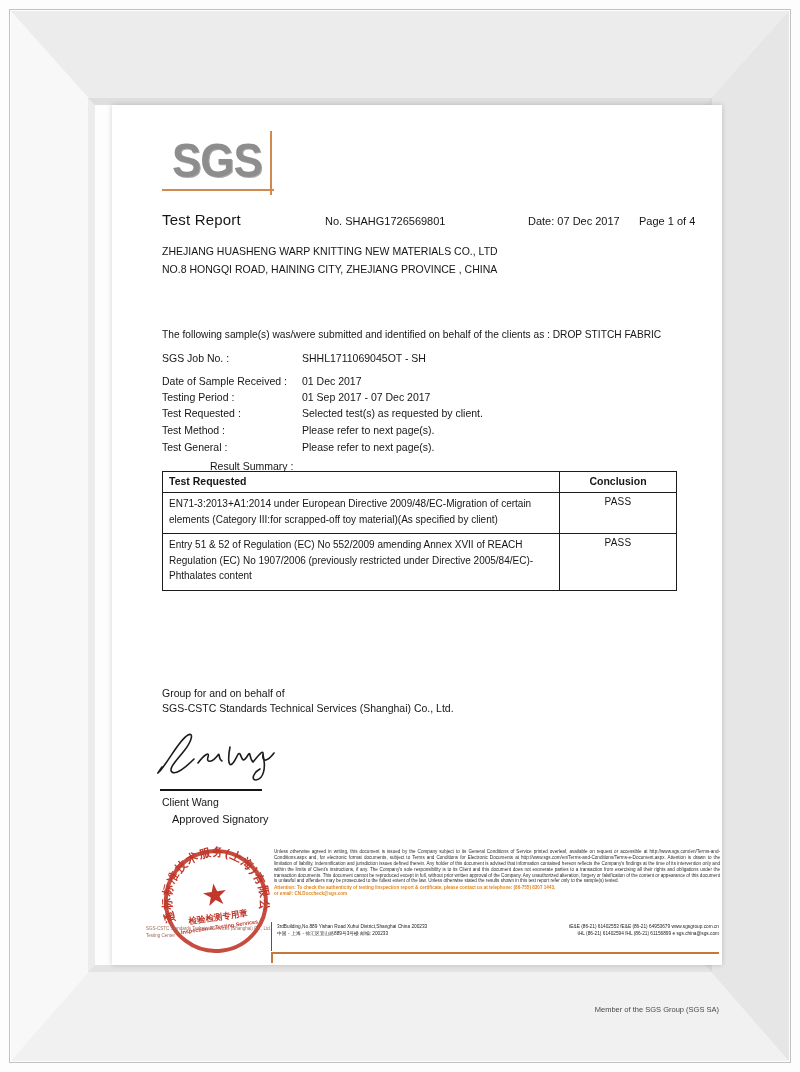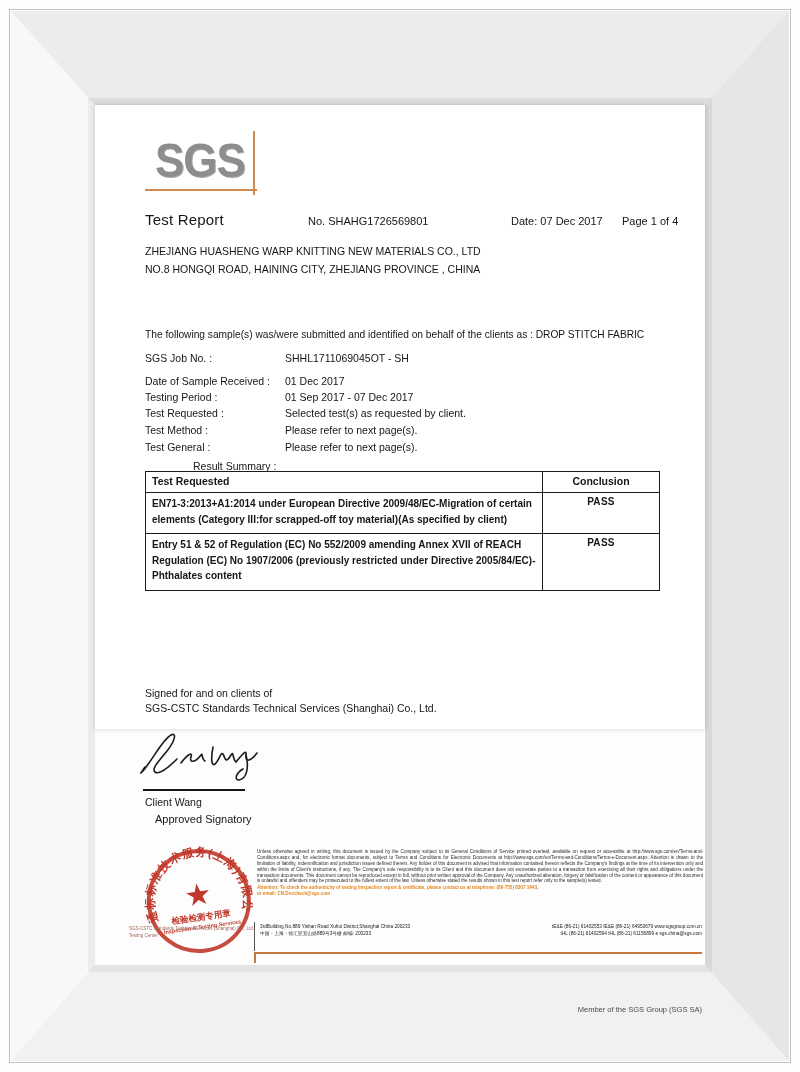--- a/index.html
+++ b/index.html
@@ -18,21 +18,21 @@
     border-bottom-color:#f1f1f1;border-left-color:#f8f8f8;
     background:transparent;
   }
   .frame-lip{
     position:absolute;top:98px;left:88px;right:88px;bottom:100px;
     border-style:solid;border-width:7px;
     border-top-color:#dedede;border-right-color:#d8d8d8;
     border-bottom-color:#e3e3e3;border-left-color:#ececec;
   }
   .document{
-    position:absolute;top:105px;left:95px;width:610px;height:624px;
+    position:absolute;top:105px;left:112px;width:610px;height:860px;
     background:#ffffff;box-shadow:0 0 5px rgba(0,0,0,.18);
   }
   .abs{position:absolute;}
   
   .logo-text{left:60px;top:32px;font-size:44px;font-weight:800;color:#8d8d8d;
     letter-spacing:-1px;line-height:1;transform:scaleY(1.08);transform-origin:left top;
     text-shadow:1px 1px 0 #a9a9a9;}
   .logo-hline{left:50px;top:84px;width:112px;height:2px;background:#d08a4e;}
   .logo-vline{left:158px;top:26px;width:2px;height:64px;background:#d08a4e;}
   
@@ -44,21 +44,21 @@
   .client-addr{left:50px;top:158px;font-size:10.5px;}
   .sample-line{left:50px;top:224px;font-size:10.2px;width:540px;}
   
   .field{left:50px;width:520px;display:flex;font-size:10.5px;}
   .field .lbl{width:140px;flex:0 0 140px;}
   .f0{top:247px}.f1{top:270px}.f2{top:286px}.f3{top:302px}.f4{top:319px}.f5{top:336px}
   .result-summary{left:50px;top:355px;font-size:10.5px;padding-left:48px;}
   
   table.res{left:50px;top:366px;width:515px;border-collapse:collapse;position:absolute;
     font-size:10px;table-layout:fixed;}
-  table.res th,table.res td{border:1.6px solid #1c1c1c;padding:3px 6px;vertical-align:top;font-weight:bold;}
+  table.res th,table.res td{border:1.6px solid #1c1c1c;padding:3px 6px;vertical-align:top;}
   table.res th{font-weight:bold;text-align:left;height:14px;font-size:10.5px;}
   table.res th.conc,table.res td.conc{text-align:center;width:104px;}
   td.test-cell{line-height:1.55;}
   td.pass-cell{padding-top:5px;letter-spacing:.3px;}
   tr.r1 td{height:34px;}
   tr.r2 td{height:50px;}
   
   .signed1{left:50px;top:582px;font-size:10.5px;}
   .signed2{left:50px;top:597px;font-size:10.5px;}
   .sig-svg{left:42px;top:618px;}
@@ -144,21 +144,21 @@
           <td class="test-cell">EN71-3:2013+A1:2014 under European Directive 2009/48/EC-Migration of certain elements (Category III:for scrapped-off toy material)(As specified by client)</td>
           <td class="conc pass-cell">PASS</td>
         </tr>
         <tr class="r2">
           <td class="test-cell">Entry 51 &amp; 52 of Regulation (EC) No 552/2009 amending Annex XVII of REACH Regulation (EC) No 1907/2006 (previously restricted under Directive 2005/84/EC)-Phthalates content</td>
           <td class="conc pass-cell">PASS</td>
         </tr>
       </tbody>
     </table>
 
-    <div class="abs signed1">Signed for and on clients of</div>
+    <div class="abs signed1">Group for and on behalf of</div>
     <div class="abs signed2">SGS-CSTC Standards Technical Services (Shanghai) Co., Ltd.</div>
     <svg class="abs sig-svg" width="140" height="64" viewBox="0 0 140 64">
       <g fill="none" stroke="#1b1b1b" stroke-width="1.6" stroke-linecap="round">
         <path d="M8,44 C4,50 2,52 6,48 C16,36 26,16 34,12 C40,9 38,18 30,28 C22,38 14,46 18,49 C22,52 32,44 40,36"></path>
         <path d="M44,40 C50,32 56,28 54,34 C52,40 58,40 64,32 C66,29 64,36 68,38"></path>
         <path d="M76,24 C74,34 74,44 78,41 C82,38 84,28 86,31 C88,34 88,42 94,32 C97,27 95,36 99,39 C104,33 110,25 109,32 C108,40 114,38 120,30"></path>
         <path d="M109,32 C112,44 110,56 102,57 C97,57 99,50 106,46"></path>
       </g>
     </svg>
     <div class="abs sig-line"></div>

